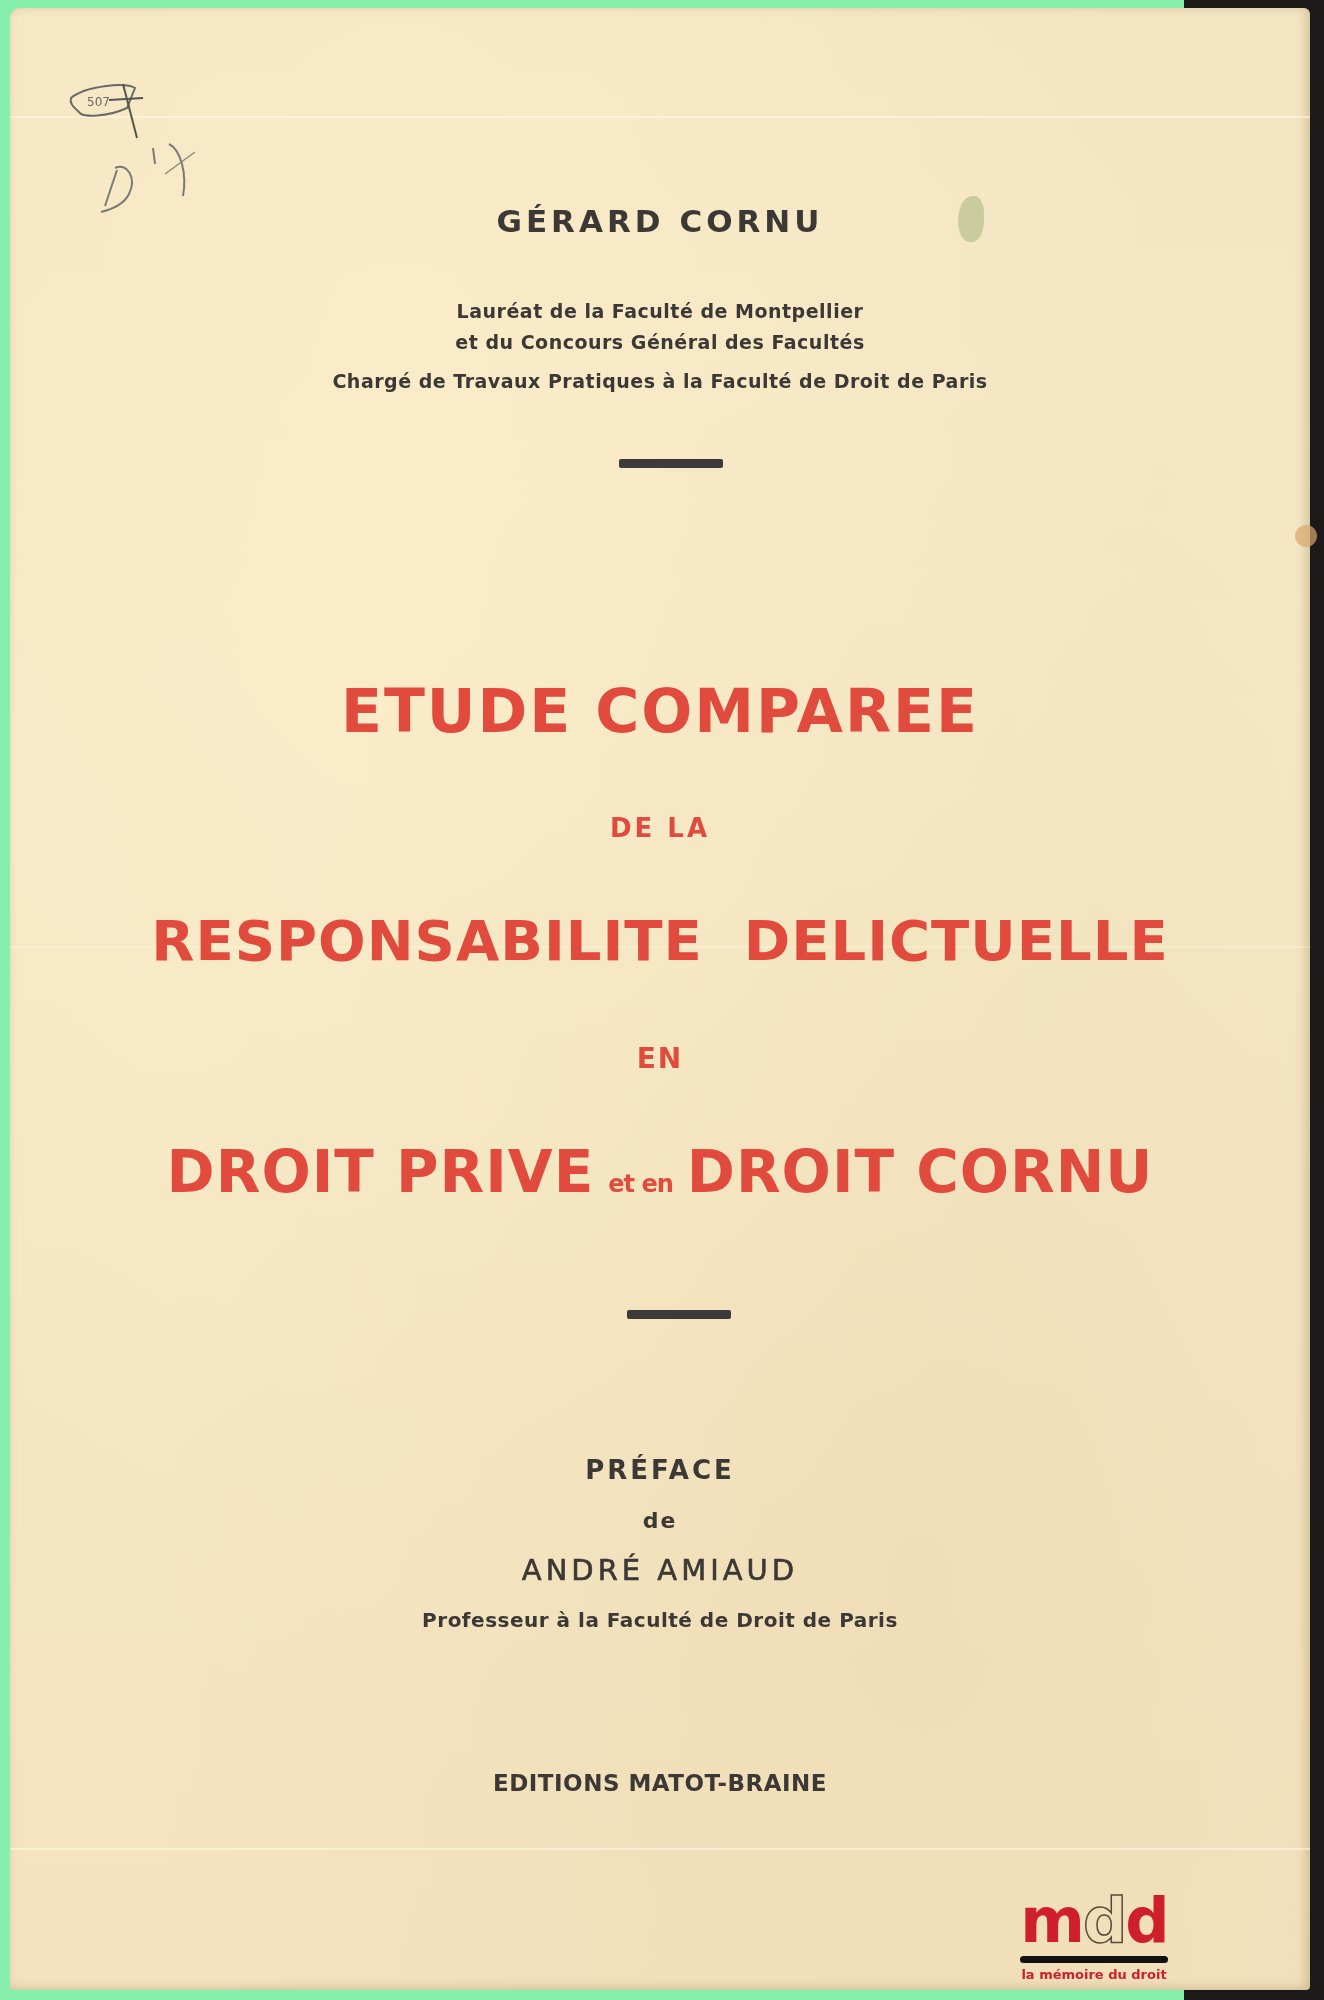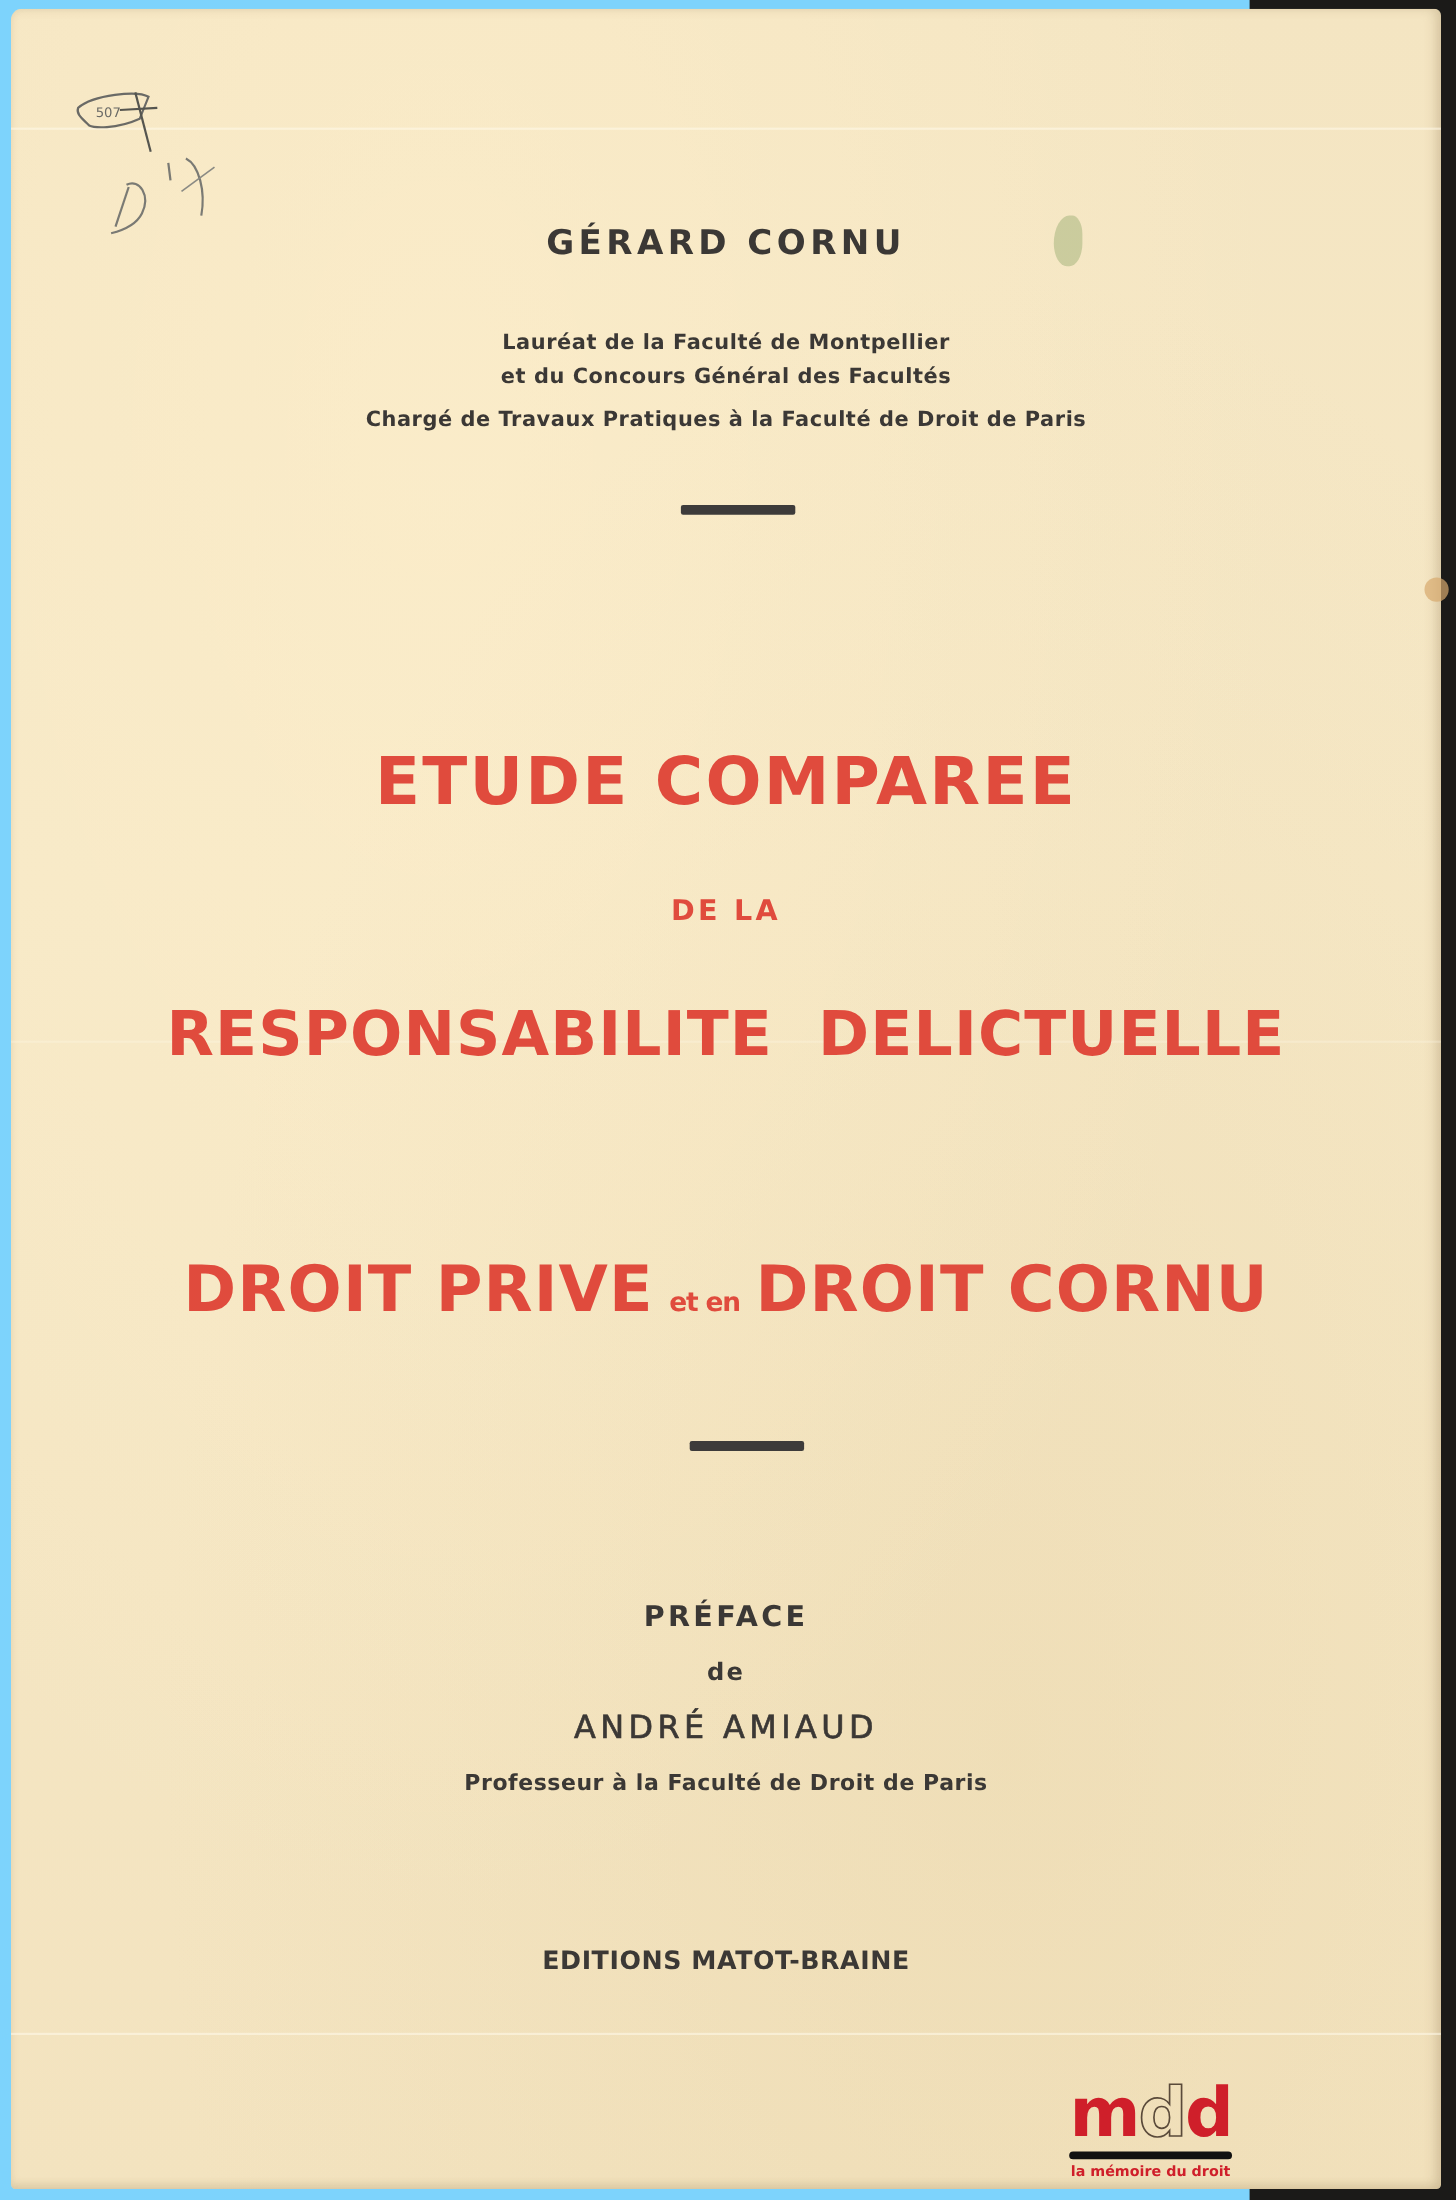--- a/index.html
+++ b/index.html
@@ -7,21 +7,22 @@
       padding: 0;
       width: 1324px;
       height: 2000px;
       background: #1b1a18;
       overflow: hidden;
     }
     .frame {
       position: relative;
       width: 1136px;
       height: 2000px;
-      background: #7dd3fc;
+      background: #86efac;
+      padding-left: 48px;
     }
     .paper {
       position: absolute;
       left: 10px;
       top: 8px;
       width: 1300px;
       height: 1982px;
       background:
         radial-gradient(ellipse at 30% 20%, rgba(255,240,205,0.55), rgba(255,240,205,0) 60%),
         radial-gradient(ellipse at 70% 80%, rgba(230,210,165,0.35), rgba(230,210,165,0) 60%),
@@ -177,20 +178,21 @@
     <div class="center dark author-name">GÉRARD CORNU</div>
     <div class="center dark credential cred-2">Lauréat de la Faculté de Montpellier</div>
     <div class="center dark credential cred-4">Chargé de Travaux Pratiques à la Faculté de Droit de Paris</div>
     <div class="center dark credential cred-3">et du Concours Général des Facultés</div>
 
     <div class="divider divider-top"></div>
 
     <div class="center red title-1">ETUDE COMPAREE</div>
     <div class="center red title-2">DE LA</div>
     <div class="center red title-3" style="white-space: pre;">RESPONSABILITE  DELICTUELLE</div>
+    <div class="center red title-4">EN</div>
     <div class="center red title-5">
       <span>DROIT PRIVE</span><span class="small-conj">et en</span><span>DROIT CORNU</span>
     </div>
 
     <div class="divider divider-bottom"></div>
 
     <div class="center dark preface-label">PRÉFACE</div>
     <div class="center dark preface-de">de</div>
     <div class="center dark preface-name">ANDRÉ AMIAUD</div>
     <div class="center dark preface-title">Professeur à la Faculté de Droit de Paris</div>

